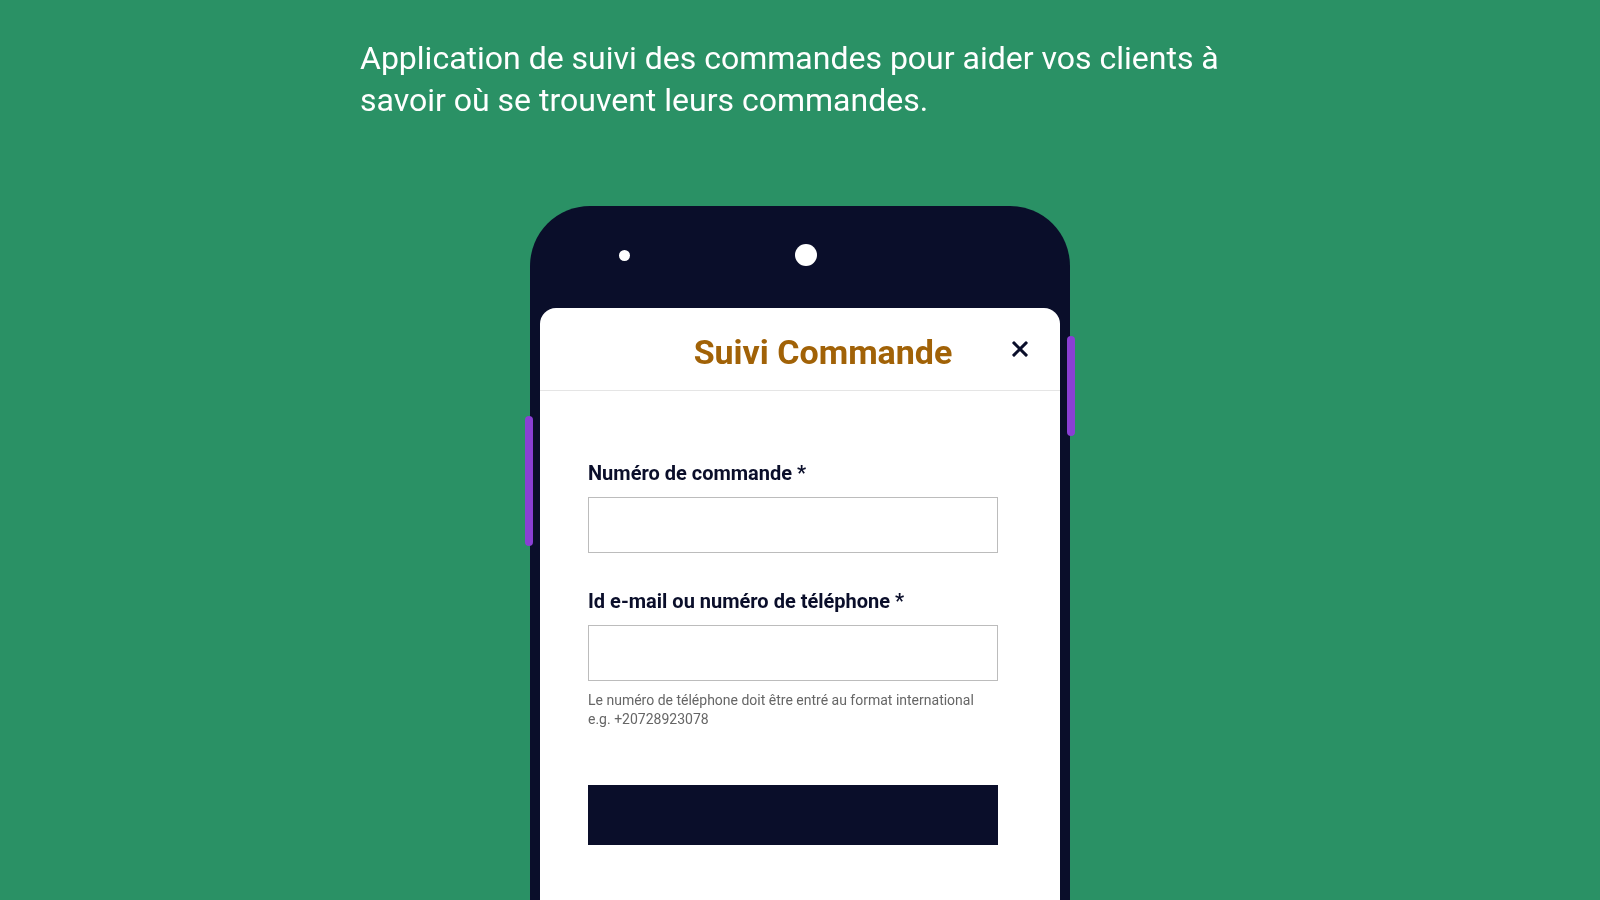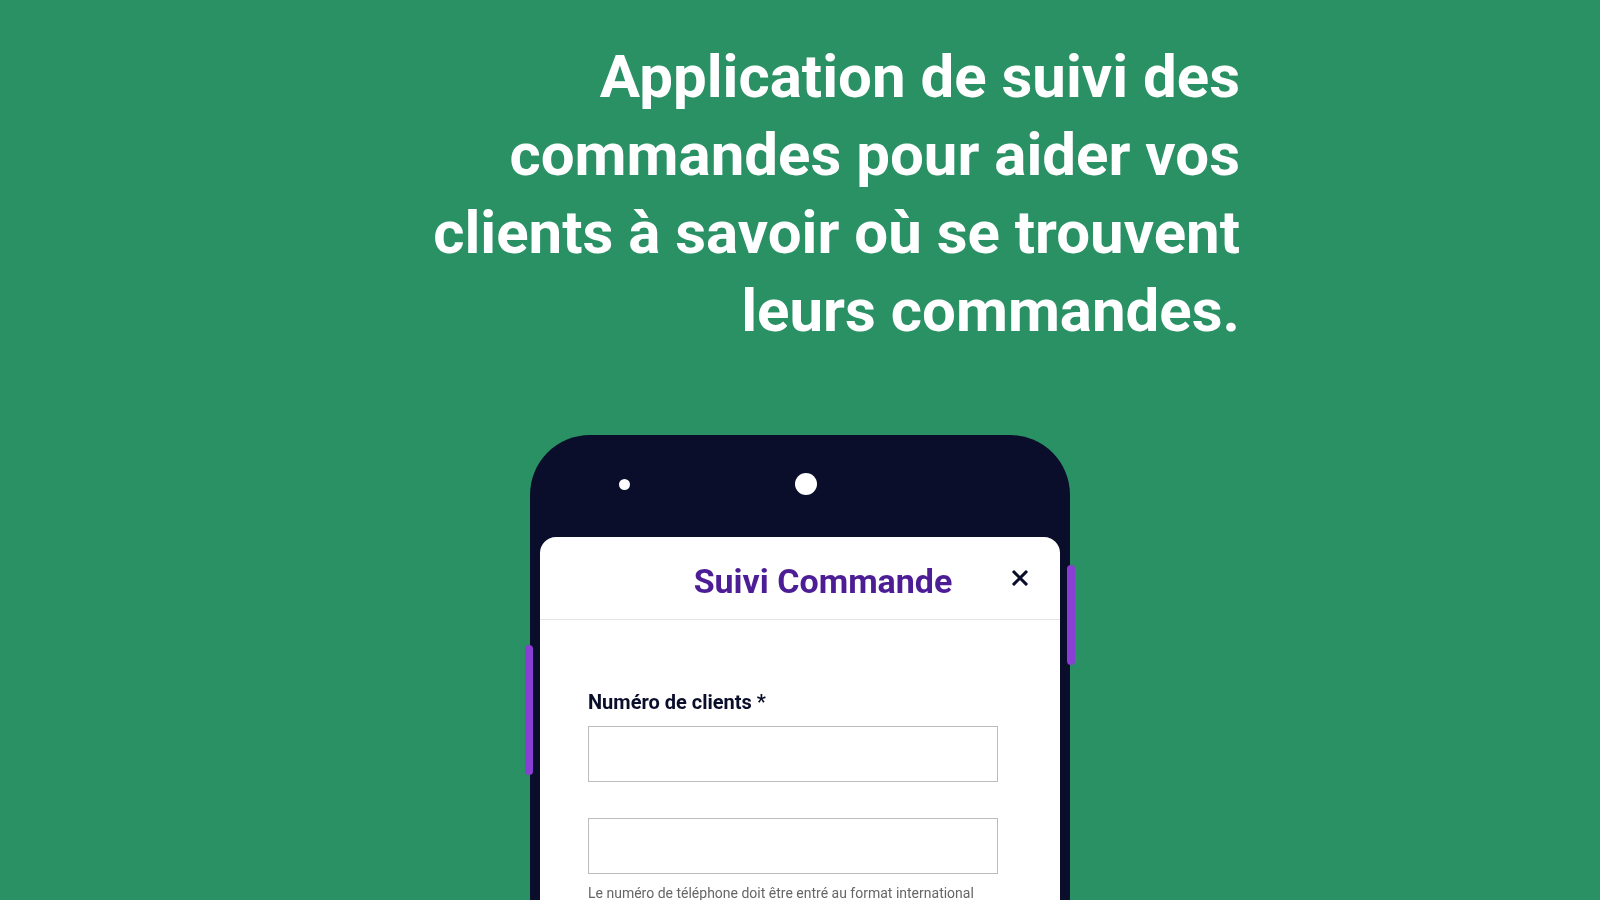--- a/index.html
+++ b/index.html
@@ -8,23 +8,23 @@
       height: 900px;
       background: #2a9165;
       display: flex;
       flex-direction: column;
       align-items: center;
       font-family: -apple-system, BlinkMacSystemFont, "Segoe UI", Roboto, Helvetica, Arial, sans-serif;
       overflow: hidden;
     }
     .hero-title {
       color: #fff;
-      font-size: 60px;
-      font-weight: 700;
-      text-align: right;
+      font-size: 32px;
+      font-weight: 400;
+      text-align: left;
       line-height: 1.3;
       max-width: 880px;
       margin-top: 38px;
     }
     .phone-frame {
       position: relative;
       margin-top: 85px;
       width: 540px;
       height: 700px;
       background: #0a0e2a;
@@ -83,21 +83,21 @@
       display: flex;
       align-items: center;
       justify-content: center;
       padding: 24px 20px 18px 20px;
       border-bottom: 1px solid #e5e5e5;
       position: relative;
     }
     .screen-title {
       font-size: 34px;
       font-weight: 700;
-      color: #4c1d95;
+      color: #a16207;
       margin-left: 46px;
     }
     .close-icon {
       position: absolute;
       right: 28px;
       top: 50%;
       transform: translateY(-50%);
       width: 24px;
       height: 24px;
       cursor: pointer;
@@ -167,25 +167,26 @@
   </div>
 
   <div class="phone-screen">
     <div class="screen-header">
       <div class="screen-title">Suivi Commande</div>
       <div class="close-icon"></div>
     </div>
 
     <div class="form-area">
       <div class="form-group">
-        <label class="form-label">Numéro de clients *</label>
+        <label class="form-label">Numéro de commande *</label>
         <input class="form-input" type="text" value="" style="">
       </div>
 
       <div class="form-group">
+        <label class="form-label">Id e-mail ou numéro de téléphone *</label>
         <input class="form-input" type="text" value="" style="">
         <div class="form-hint">Le numéro de téléphone doit être entré au format international e.g. +20728923078</div>
       </div>
 
       <button class="submit-button"></button>
     </div>
   </div>
 </div>
 
 </body></html>

